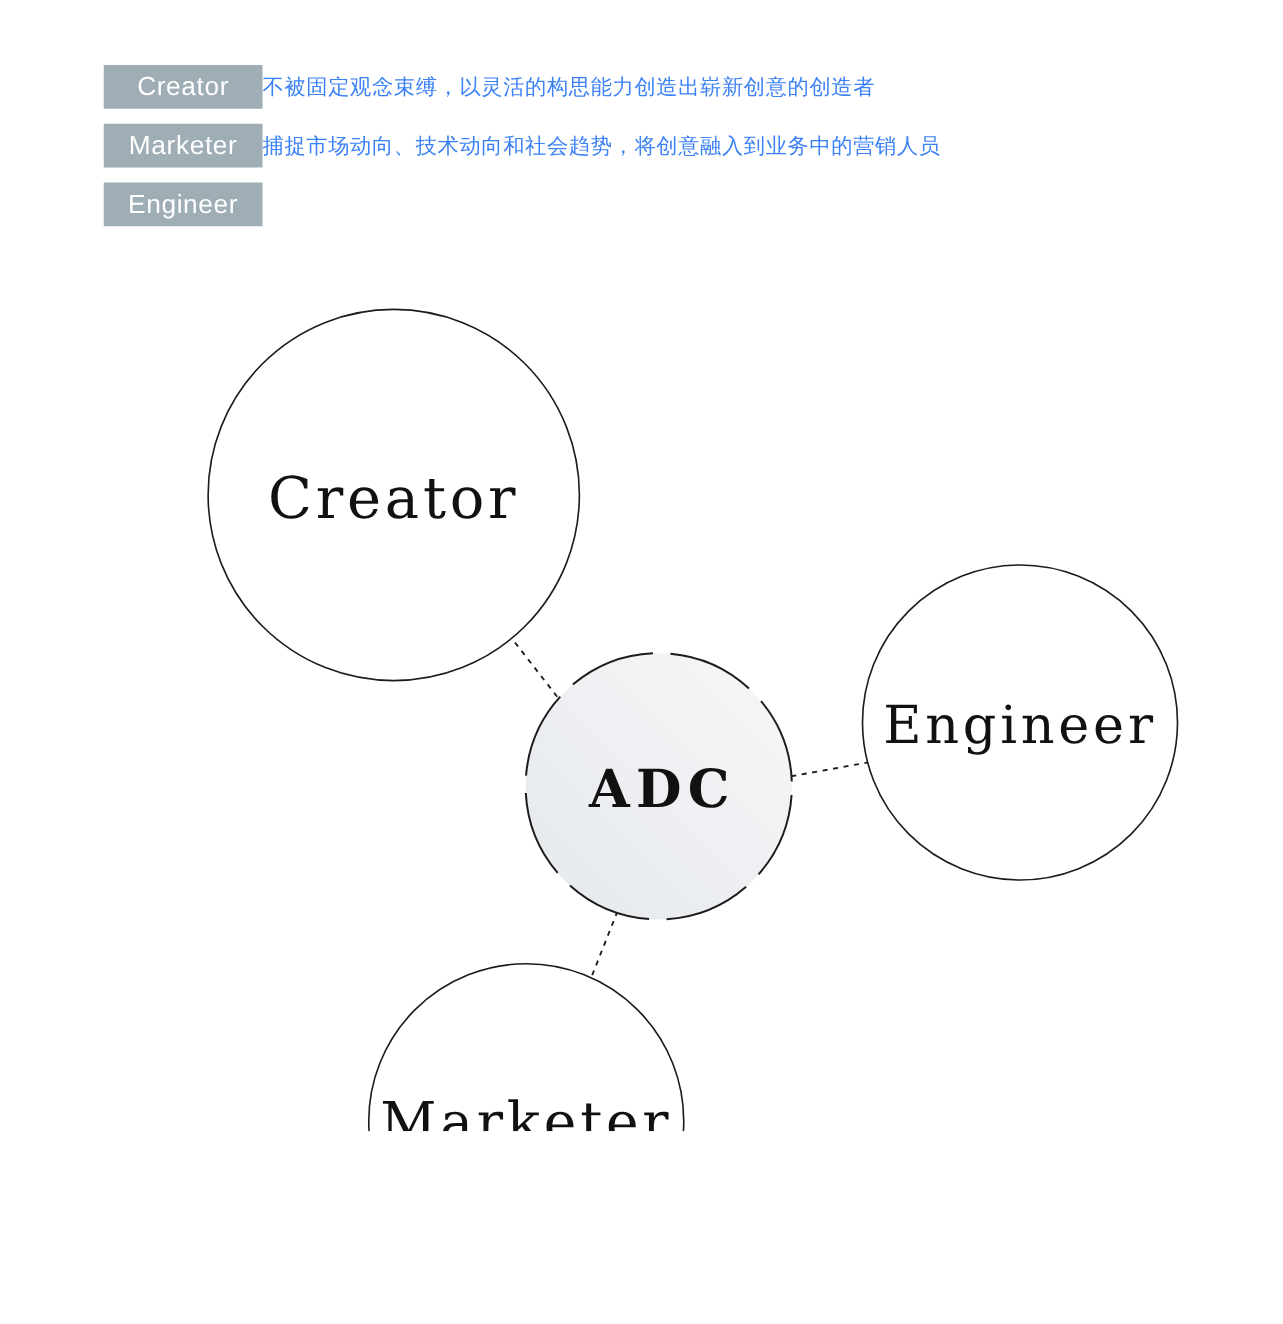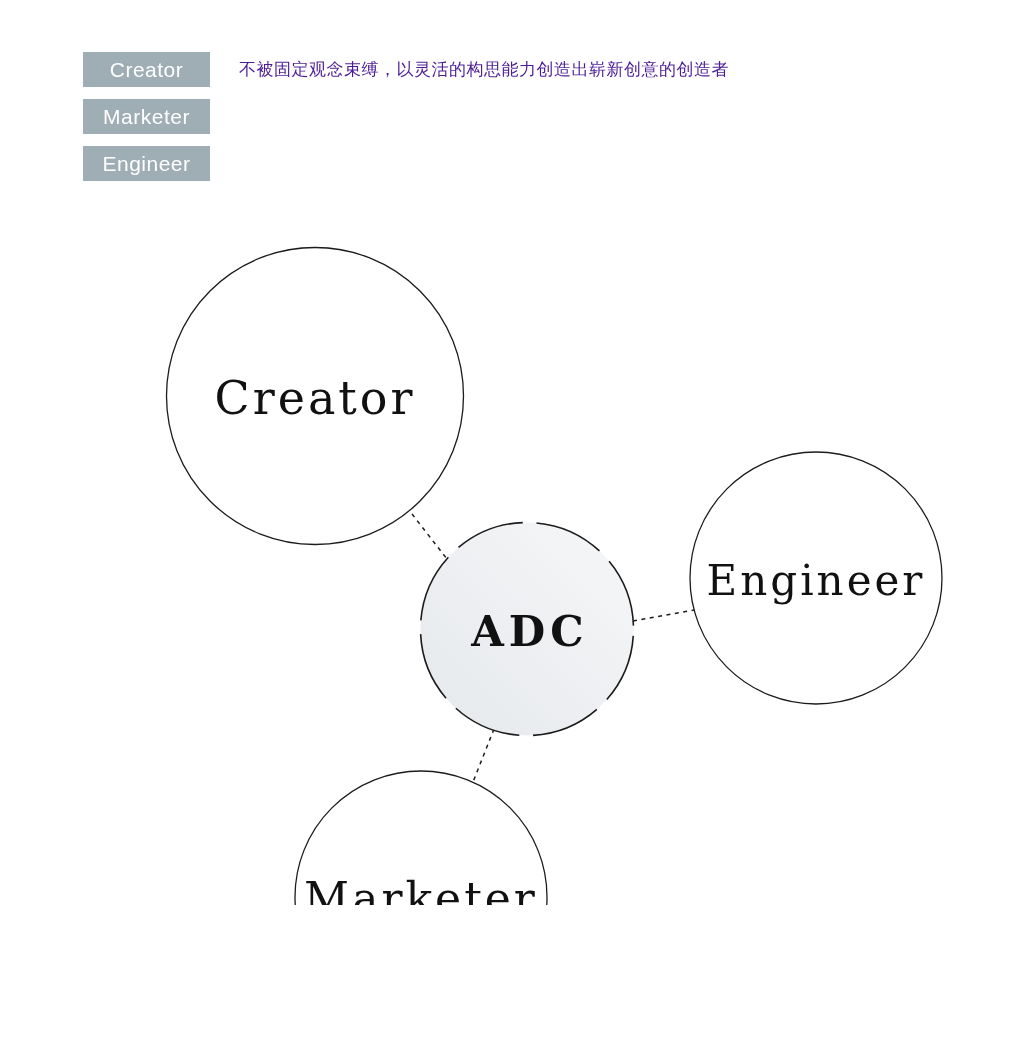--- a/index.html
+++ b/index.html
@@ -30,23 +30,23 @@
     justify-content: center;
     flex: none;
   }
   .legend-box span {
     color: #ffffff;
     font-size: 21px;
     letter-spacing: 0.5px;
     line-height: 1;
   }
   .legend-desc {
-    margin-left: 29px;
+    margin-left: 0;
     font-size: 17px;
-    color: #4c1d95;
+    color: #3b82f6;
     letter-spacing: 0.5px;
     white-space: nowrap;
   }
   svg.diagram {
     position: absolute;
     left: 0;
     top: 0;
   }
   .node-circle {
     fill: #ffffff;
@@ -87,20 +87,21 @@
     <div class="legend-row">
       <div class="legend-box">
         <span>Creator</span>
       </div>
       <div class="legend-desc">不被固定观念束缚，以灵活的构思能力创造出崭新创意的创造者</div>
     </div>
     <div class="legend-row">
       <div class="legend-box">
         <span>Marketer</span>
       </div>
+      <div class="legend-desc">捕捉市场动向、技术动向和社会趋势，将创意融入到业务中的营销人员</div>
     </div>
     <div class="legend-row">
       <div class="legend-box">
         <span>Engineer</span>
       </div>
     </div>
   </div>
 
   <svg class="diagram" width="1026" height="1059" viewBox="0 0 1026 1059">
     <defs>

